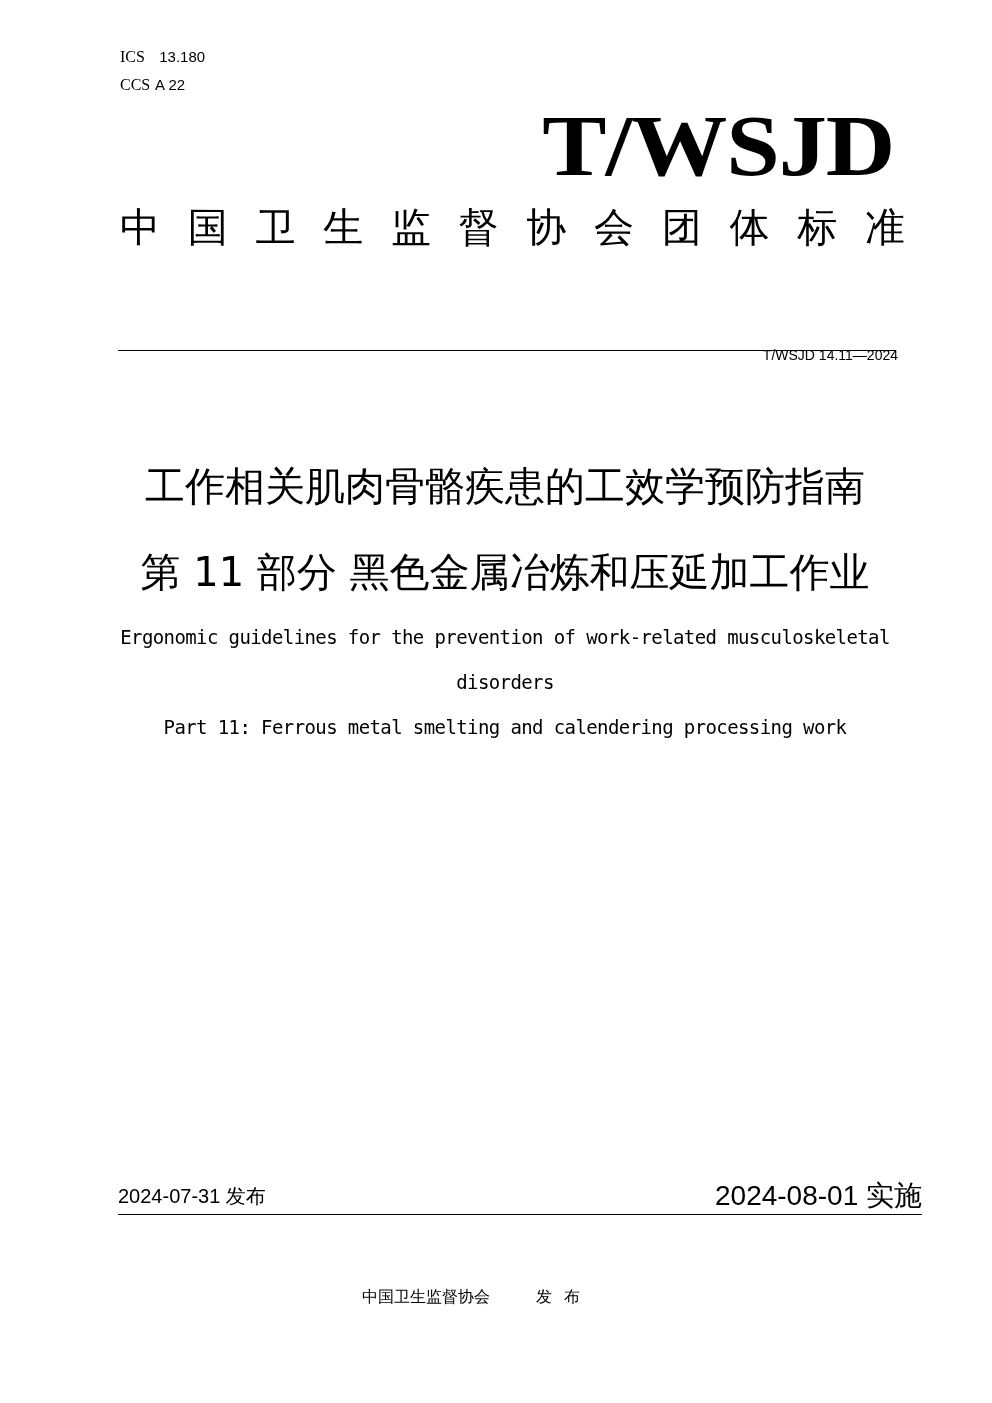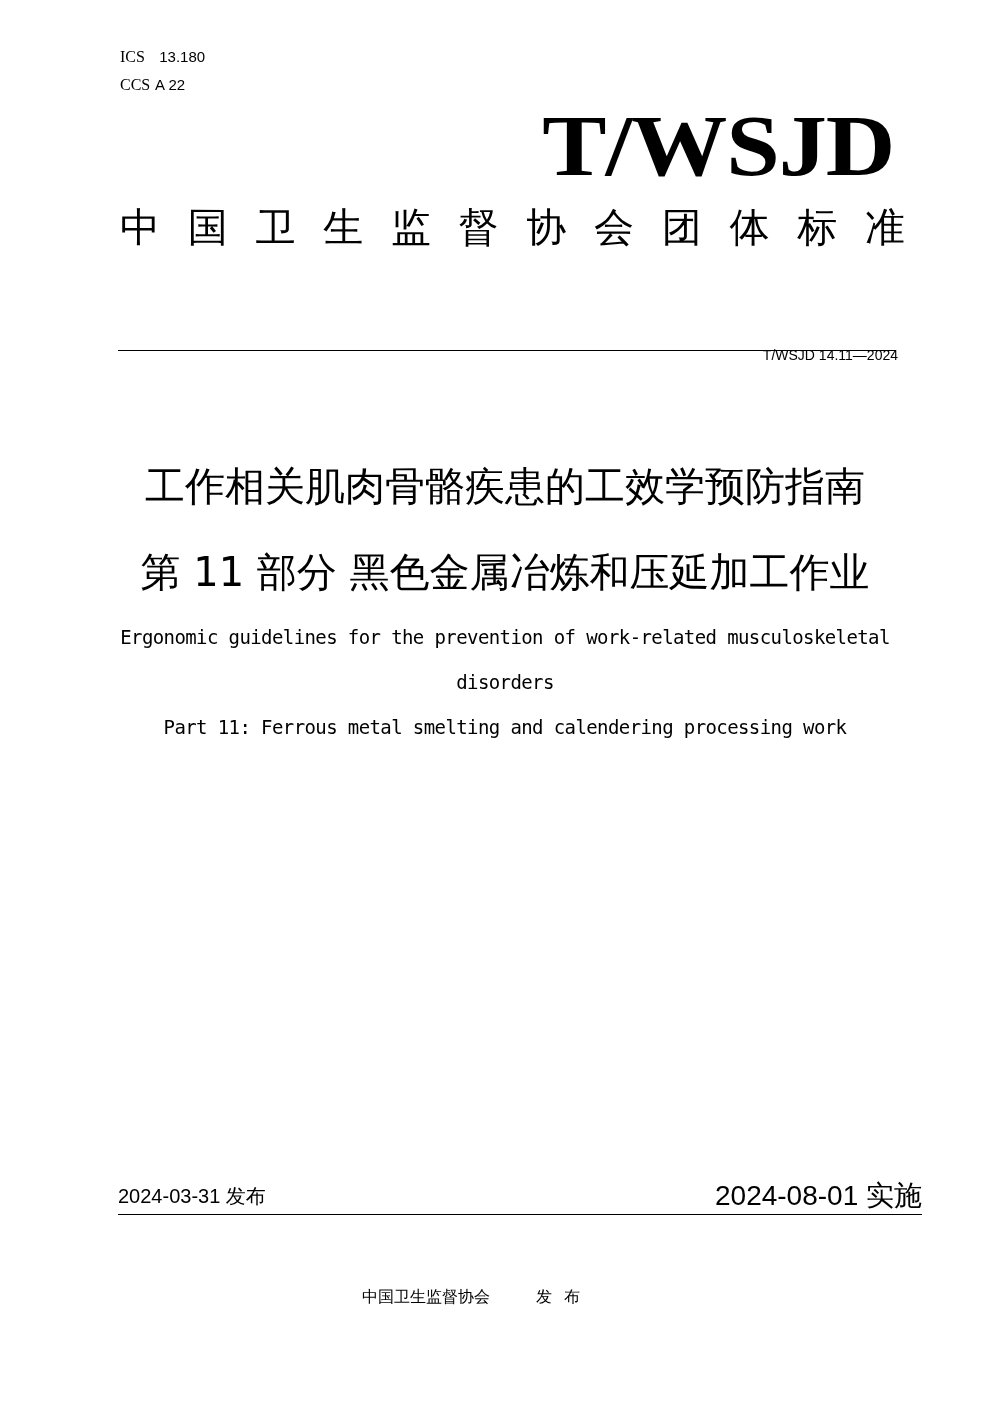--- a/index.html
+++ b/index.html
@@ -62,19 +62,19 @@
 <div class="abs std-no">T/WSJD 14.11—2024</div>
 <div class="abs hr-top"></div>
 
 <div class="abs cn-title t1">工作相关肌肉骨骼疾患的工效学预防指南</div>
 <div class="abs cn-title t2">第 11 部分 黑色金属冶炼和压延加工作业</div>
 
 <div class="abs en e1">Ergonomic guidelines for the prevention of work-related musculoskeletal</div>
 <div class="abs en e2">disorders</div>
 <div class="abs en e3">Part 11: Ferrous metal smelting and calendering processing work</div>
 
-<div class="abs date-pub">2024-03-31 发布</div>
+<div class="abs date-pub">2024-07-31 发布</div>
 <div class="abs date-eff">2024-08-01 实施</div>
 <div class="abs hr-bottom"></div>
 
 <div class="abs publisher">
   <span>中国卫生监督协会</span><span class="gap"></span><span class="act">发布</span>
 </div>
 
 </body></html>

